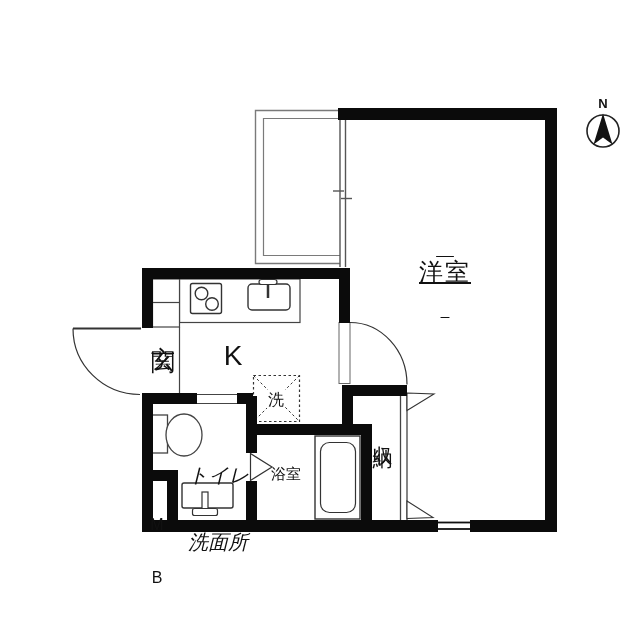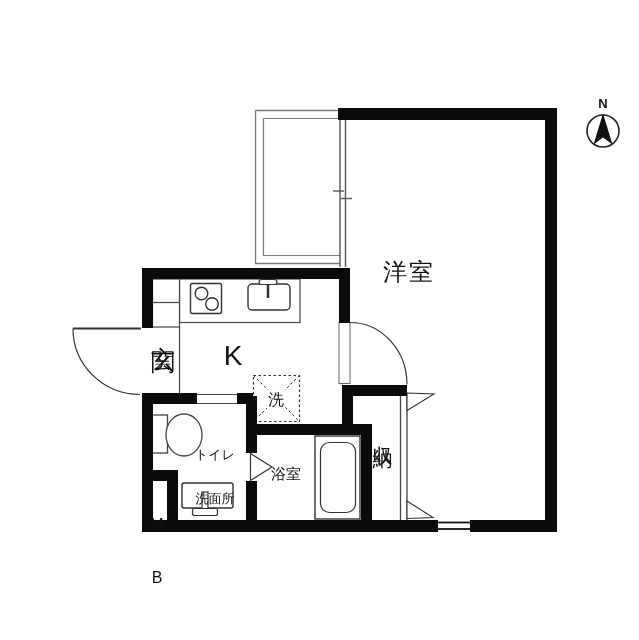--- a/index.html
+++ b/index.html
@@ -2,27 +2,27 @@
 <html><head>
 <meta charset="utf-8">
 <style>
   html,body{margin:0;padding:0;background:#ffffff;}
   .plan{position:relative;width:639px;height:640px;background:#ffffff;overflow:hidden;
         font-family:"Liberation Sans","DejaVu Sans",sans-serif;}
   .wall{position:absolute;background:#0b0b0b;}
   .lines{position:absolute;left:0;top:0;}
   .lbl{position:absolute;color:#111;white-space:pre;}
   .vtext{writing-mode:vertical-rl;text-orientation:upright;}
-  .western{left:383px;top:224px;width:124px;line-height:1.08;}
+  .western{left:383px;top:224px;width:124px;text-align:center;line-height:1.08;text-decoration:underline;}
   .western .nm{font-size:24px;letter-spacing:2px;}
   .western .sz{font-size:22px;}
   .kitchen{left:216px;top:340px;width:34px;text-align:center;font-size:28px;}
   .entrance{left:151px;top:327px;font-size:24px;letter-spacing:5px;line-height:1;}
   .laundry{left:267px;top:390px;font-size:16px;background:#fff;padding:0 1px;}
-  .washroom{left:188px;top:419px;width:54px;text-align:center;font-size:13px;line-height:1.12;}
+  .washroom{left:188px;top:419px;width:54px;text-align:center;font-size:20px;line-height:1.12;font-style:italic;}
   .mb{left:146px;top:481px;width:22px;text-align:center;font-size:16px;line-height:1.1;}
   .bathroom{left:271px;top:465px;font-size:15px;font-family:Liberation Mono, monospace;}
   .closet{left:373px;top:430px;font-size:20px;letter-spacing:3px;line-height:1;}
   .north{left:594px;top:96px;width:18px;text-align:center;font-size:13px;font-weight:600;}
 </style>
 </head>
 <body>
 
 <div class="plan">
 

